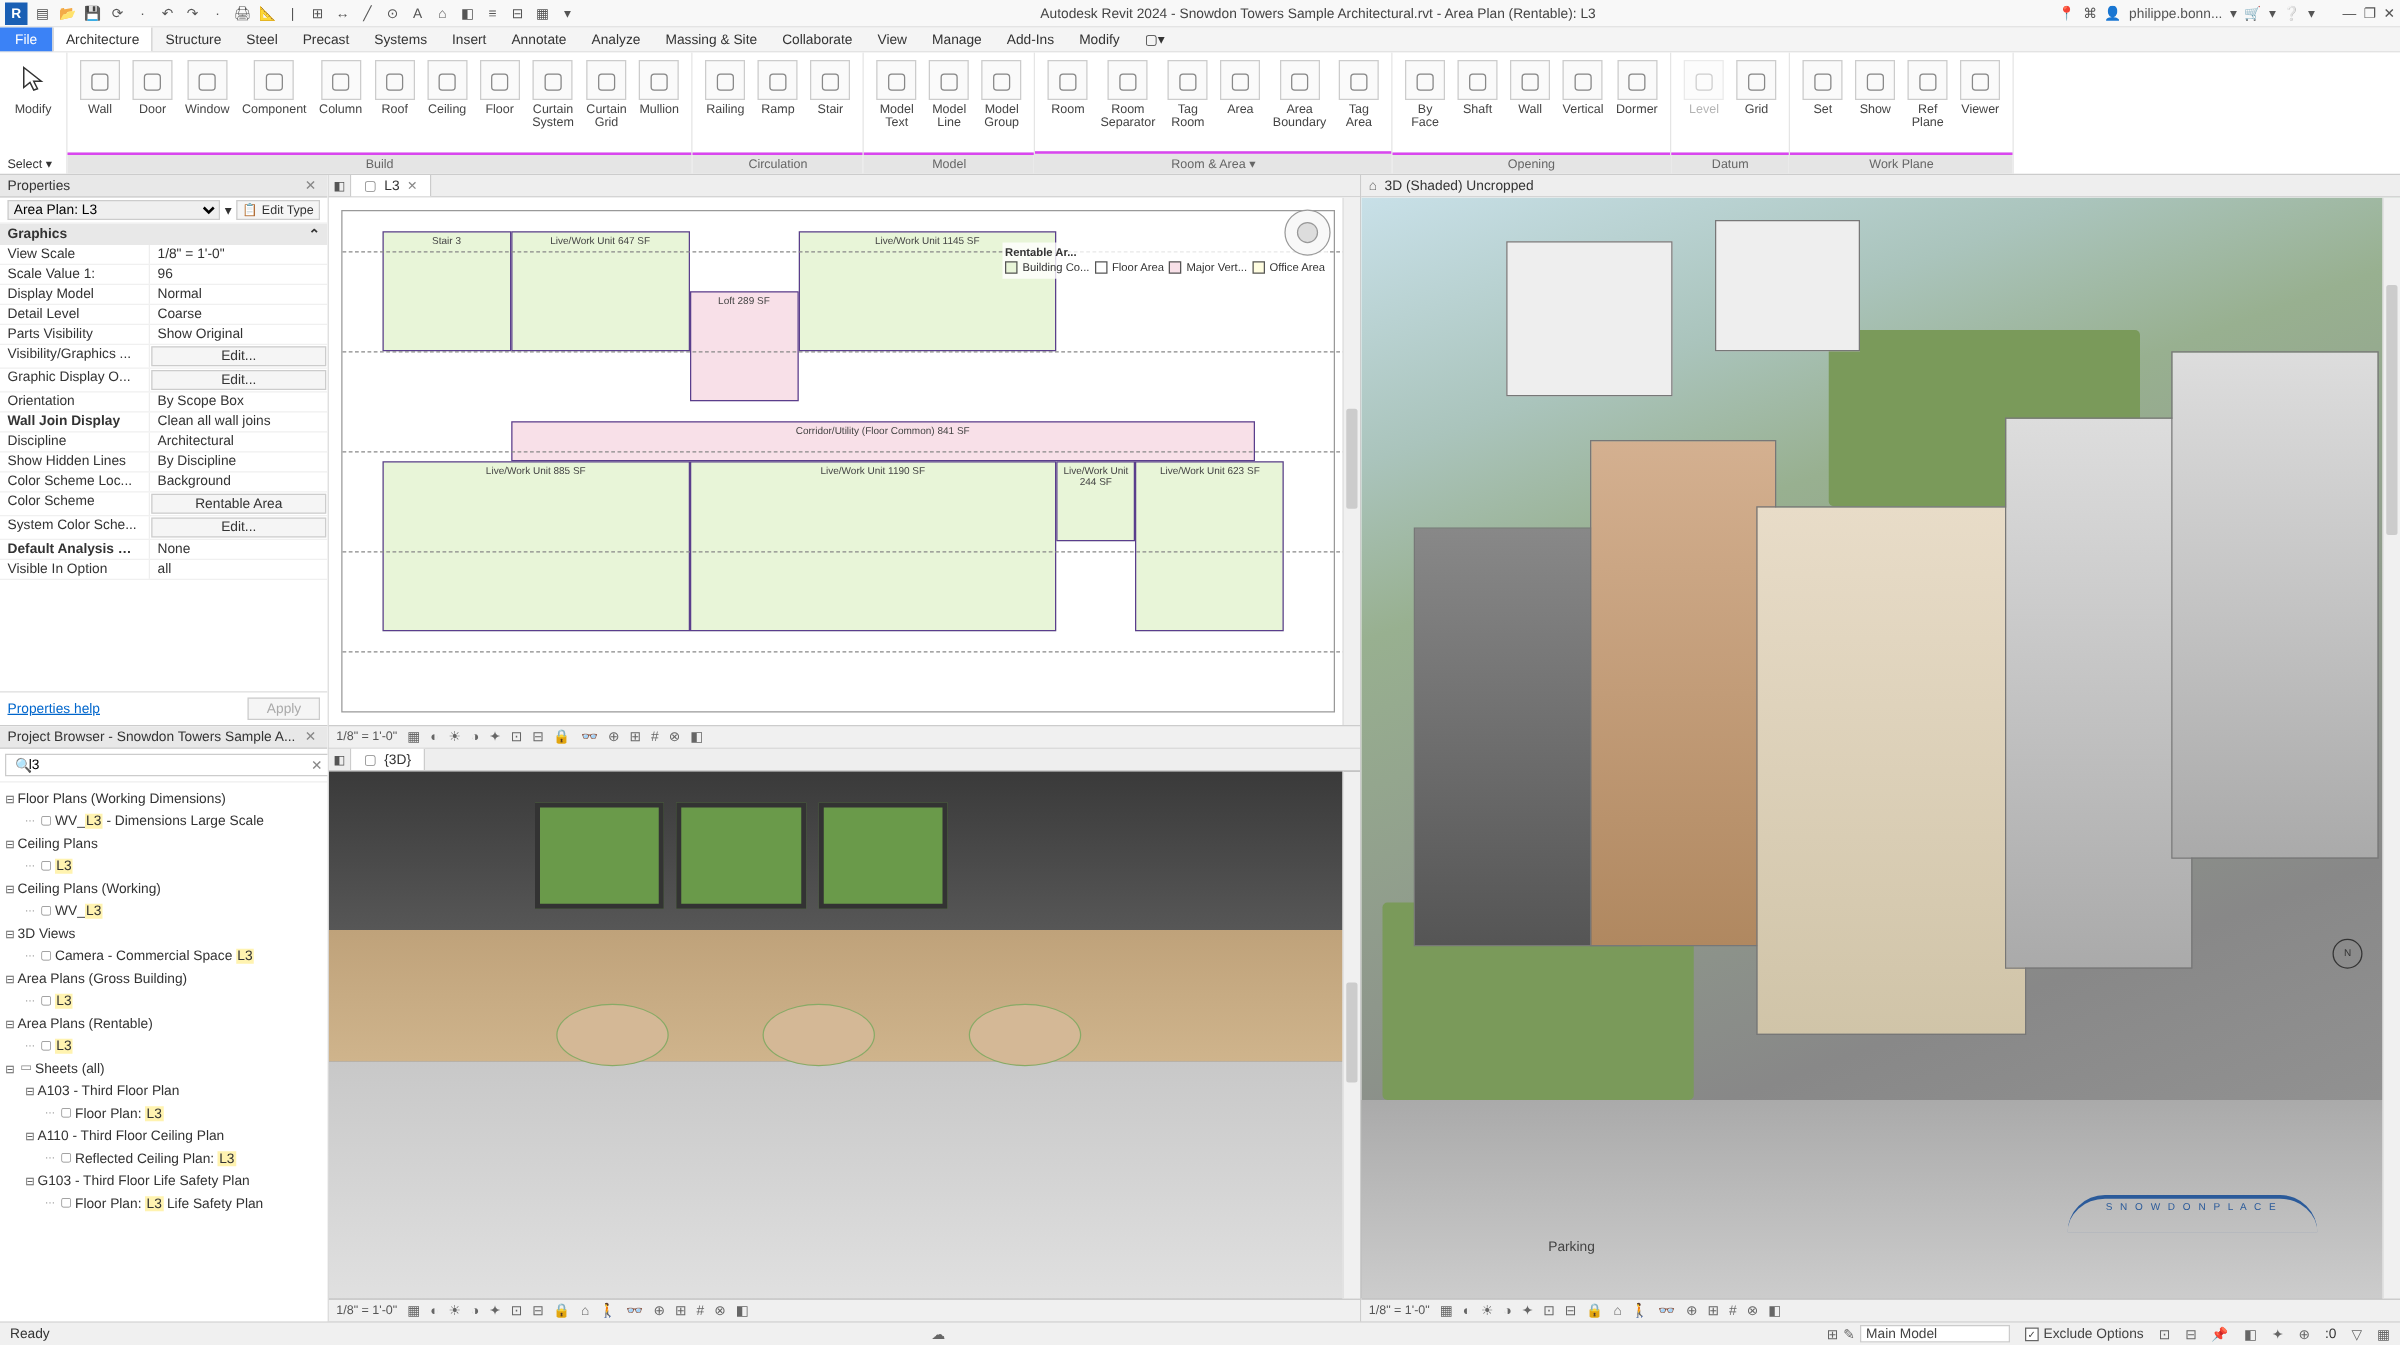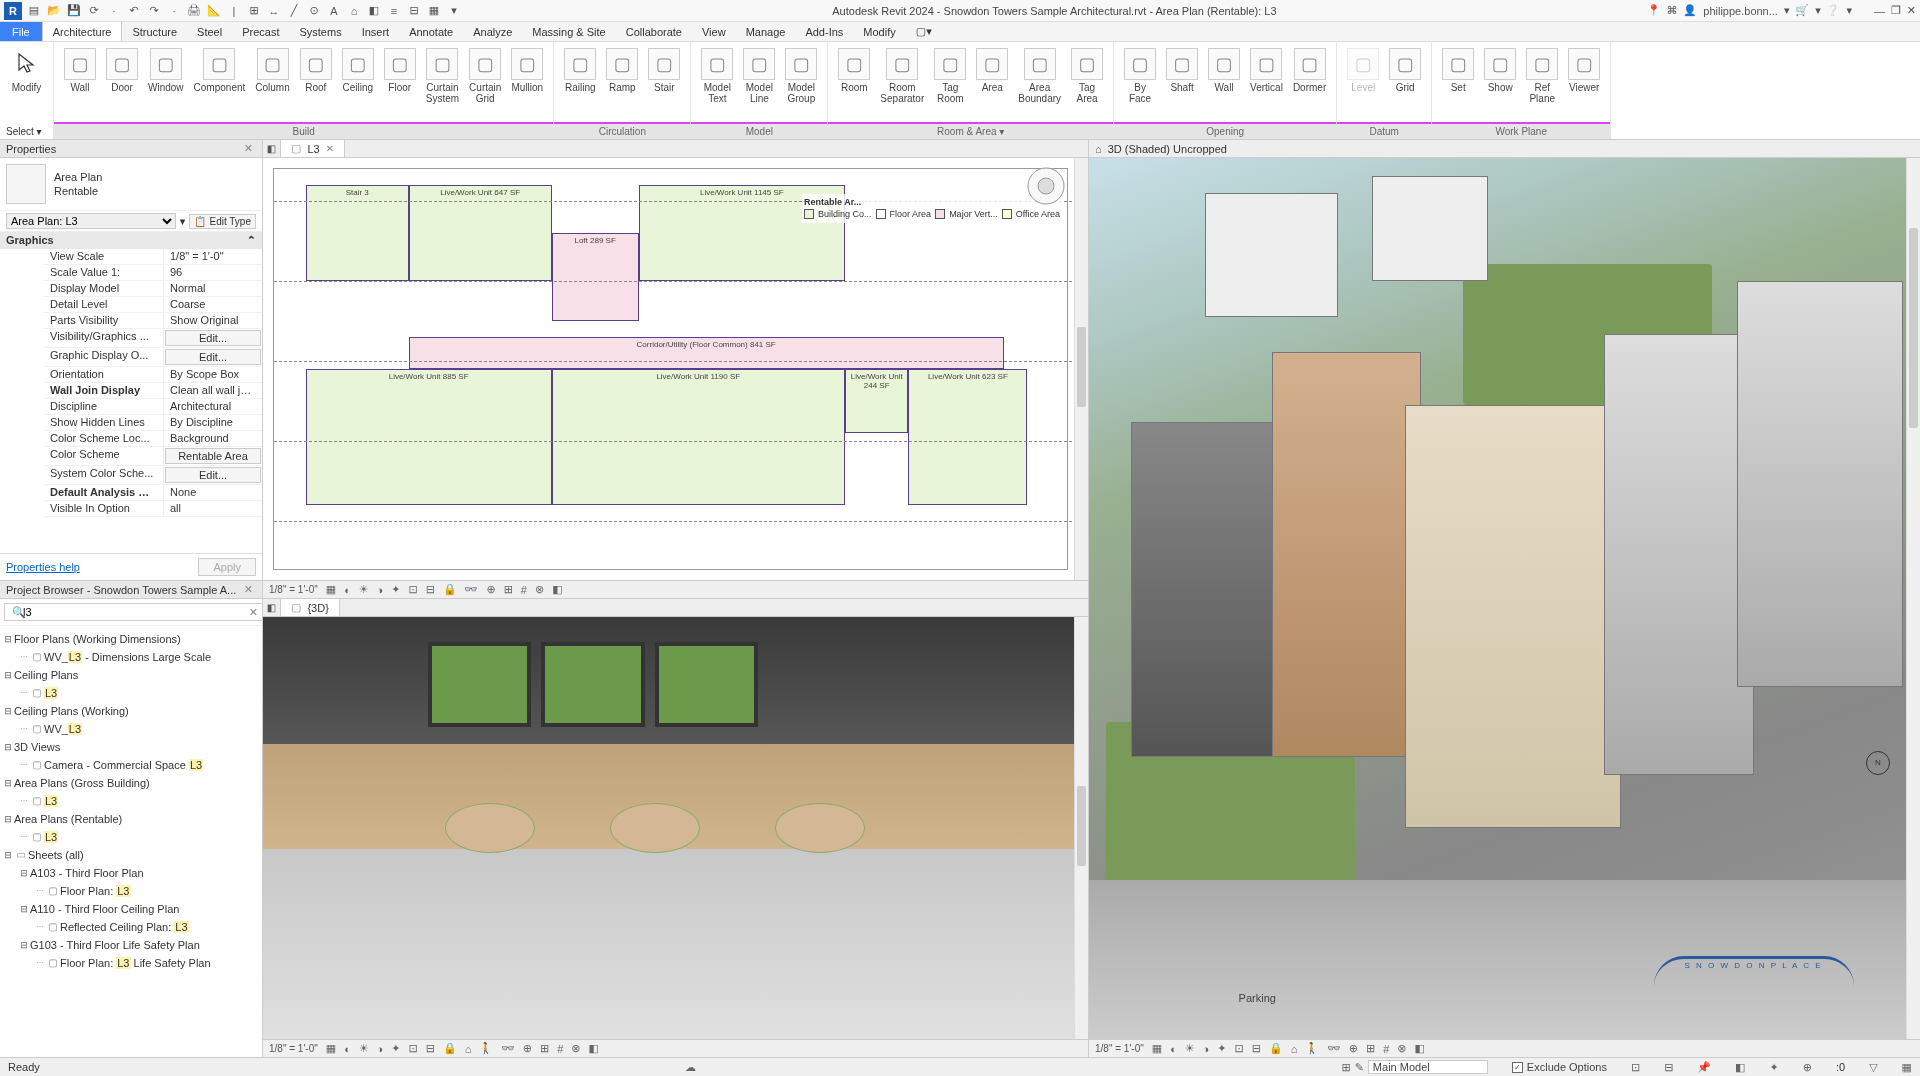--- a/index.html
+++ b/index.html
@@ -42,21 +42,21 @@
 
 .props-panel { flex: 0 0 440px; background: #fff; display:flex;flex-direction:column; overflow:hidden; }
 .props-type-selector { display:flex; align-items:center; padding: 6px; gap: 8px; border-bottom:1px solid #eee; }
 .type-thumb { width:40px;height:40px;border:1px solid #ccc;background:#f5f5f5; }
 .type-info { font-size:11px;line-height:14px; }
 .props-instance-row { display:flex;align-items:center;padding:2px 6px;gap:4px;border-bottom:1px solid #eee;font-size:11px; }
 .props-instance-row select { flex:1;font-size:11px;border:1px solid #ccc; }
 .edit-type { font-size:10px;color:#333;cursor:pointer;padding:1px 4px;border:1px solid #ccc;background:#f5f5f5; }
 .props-grid { flex:1; overflow:auto; font-size:11px; }
 .props-category { background:#e8e8e8;padding:2px 6px;font-weight:bold;font-size:11px;display:flex;justify-content:space-between; }
-.props-row { display:flex;border-bottom:1px solid #f0f0f0;min-height:16px;margin-left:44px; }
+.props-row { display:flex;border-bottom:1px solid #f0f0f0;min-height:16px; }
 .props-row.bold .props-key { font-weight:bold; }
 .props-key { width:120px;padding:1px 6px;border-right:1px solid #eee;white-space:nowrap;overflow:hidden;text-overflow:ellipsis; }
 .props-val { flex:1;padding:1px 6px;white-space:nowrap;overflow:hidden;text-overflow:ellipsis; }
 .props-val.button { text-align:center;background:#f5f5f5;border:1px solid #ccc;cursor:pointer;margin:1px; }
 .props-footer { display:flex;justify-content:space-between;align-items:center;padding:4px 6px;border-top:1px solid #ddd;font-size:11px; }
 .props-footer a { color:#06c;text-decoration:underline;cursor:pointer; }
 .apply-btn { padding:2px 14px;border:1px solid #ccc;background:#f5f5f5;color:#aaa;font-size:11px; }
 
 
 .browser-panel { flex:1;background:#fff;display:flex;flex-direction:column;overflow:hidden;border-top:1px solid #ccc; }
@@ -115,21 +115,21 @@
 .building { position:absolute;background:linear-gradient(#ddd,#aaa);border:1px solid #777; }
 .building.brown { background:linear-gradient(#d4b090,#b08860); }
 .building.classic { background:linear-gradient(#e8dcc8,#d0c4a8); }
 .building.dark { background:linear-gradient(#888,#555); }
 .road { position:absolute;left:0;right:0;bottom:0;height:18%;background:linear-gradient(#aaa,#ccc); }
 .green { position:absolute;background:#7a9a5a;border-radius:4px; }
 .snowdon-arch { position:absolute;right:8%;bottom:6%;width:200px;height:30px;border-top:3px solid #2a5a9a;border-radius:100px 100px 0 0;text-align:center;font-size:8px;color:#2a5a9a;padding-top:2px;letter-spacing:2px; }
 .compass{position:absolute;right:30px;bottom:30%;width:24px;height:24px;border:1px solid #333;border-radius:50%;display:flex;align-items:center;justify-content:center;font-size:8px;}
 
 
-.status-bar { height:19px;background:#f0f0f0;border-top:1px solid #ccc;display:flex;align-items:center;padding:0 8px;font-size:11px;gap:24px; }
+.status-bar { height:19px;background:#f0f0f0;border-top:1px solid #ccc;display:flex;align-items:center;padding:0 8px;font-size:11px;gap:12px; }
 .status-bar .spacer { flex:1; }
 .status-bar .sb-item { display:flex;align-items:center;gap:4px;cursor:pointer;color:#444; }
 .status-bar .sb-icon { color:#666;font-size:11px; }
 .worksets-dd { border:1px solid #ccc;background:#fff;padding:0 16px 0 4px;font-size:11px;min-width:120px; }
 .checkbox { width:11px;height:11px;border:1px solid #666;display:inline-flex;align-items:center;justify-content:center;font-size:8px;background:#fff; }
 
 </style>
 </head>
 <body>
 
@@ -399,27 +399,20 @@
 </div>
 
 <div class="content">
 
   <div class="left-panels">
 
     <div class="props-panel">
       <div class="panel-header">
         <span>Properties</span>
         <span class="panel-close">✕</span>
-      </div>
-      <div class="props-type-selector">
-        <div class="type-thumb"></div>
-        <div class="type-info">
-          <div>Area Plan</div>
-          <div>Rentable</div>
-        </div>
       </div>
       <div class="props-instance-row">
         <select><option>Area Plan: L3</option></select>
         <span>▾</span>
         <span class="edit-type"><span>📋</span> <span>Edit Type</span></span>
       </div>
       <div class="props-grid">
         <div class="props-category">
           <span>Graphics</span>
           <span>⌃</span>

